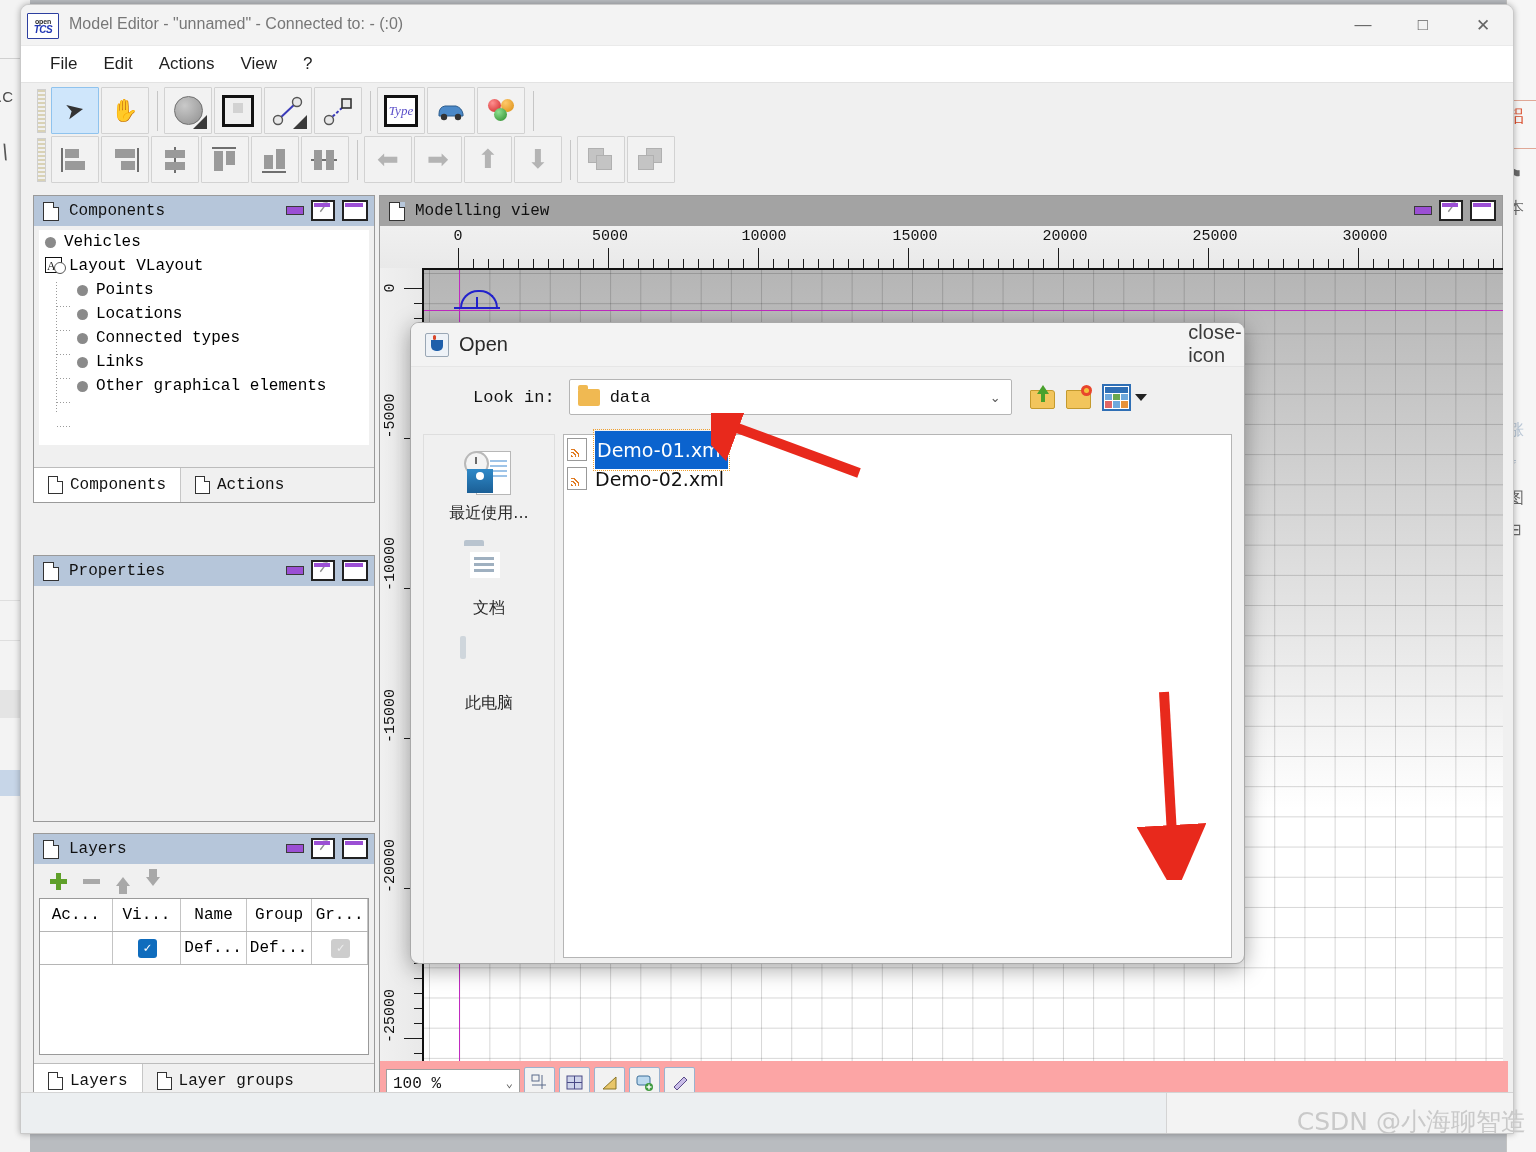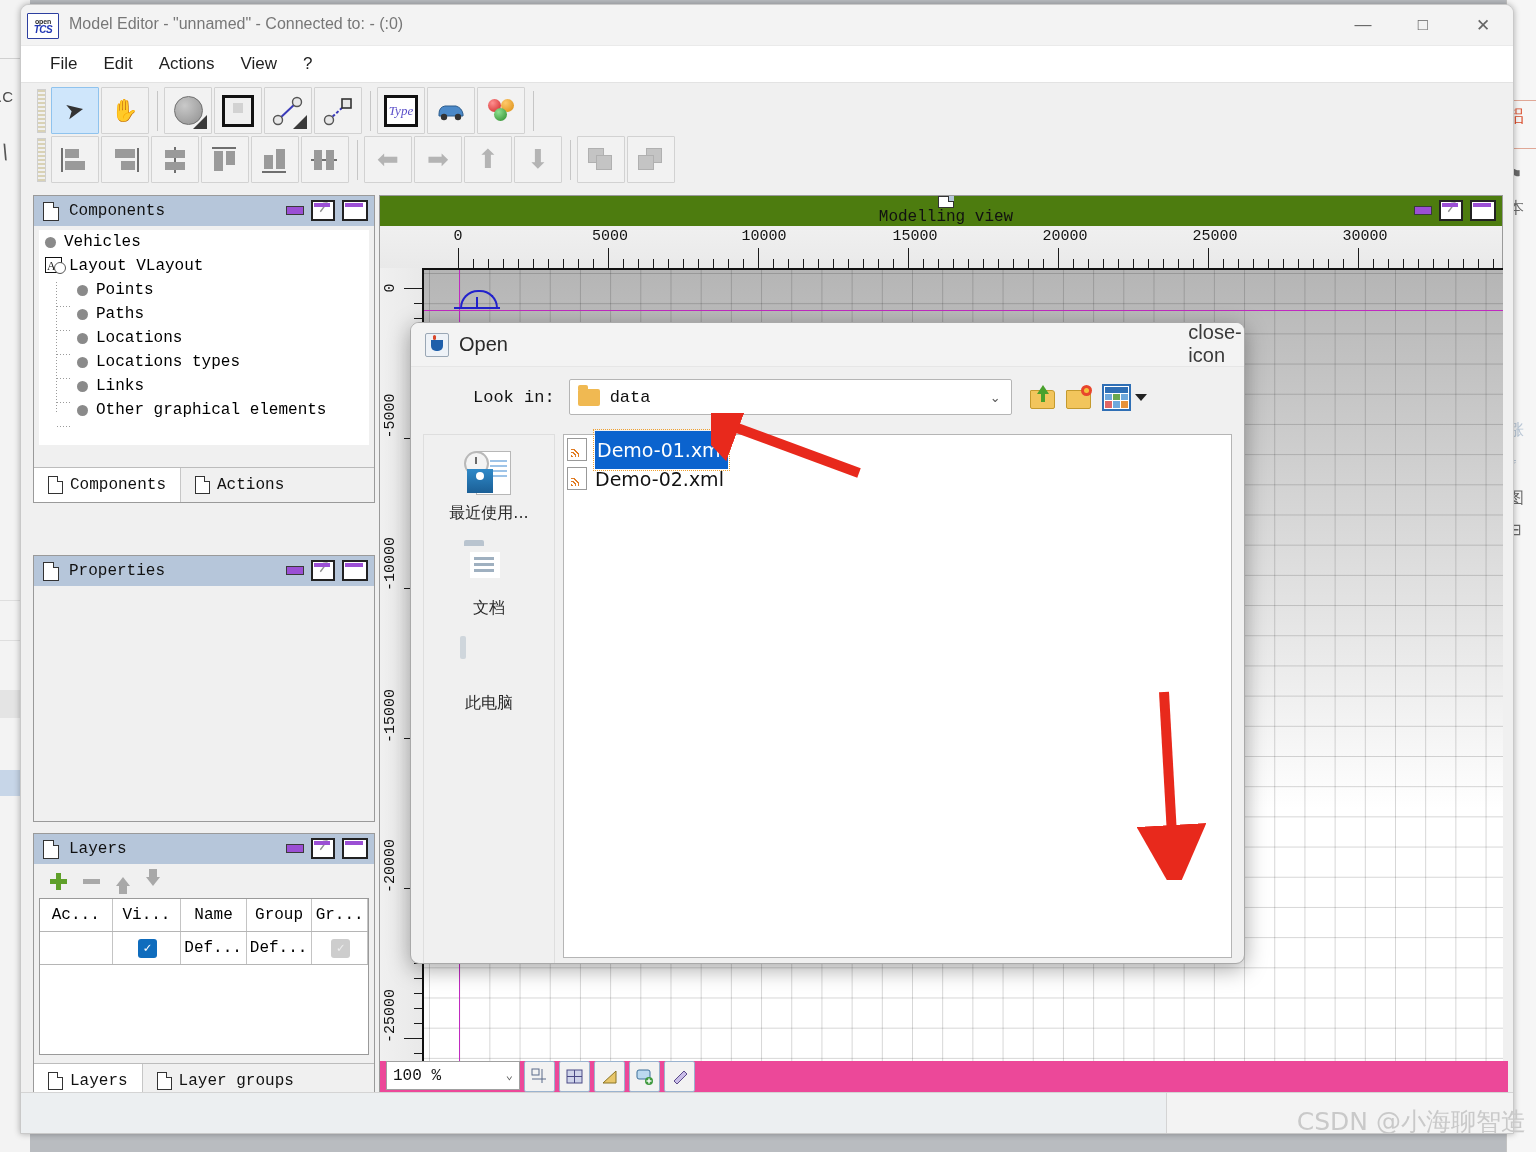--- a/index.html
+++ b/index.html
@@ -122,21 +122,21 @@
              border-right:1px solid #c4c4c4;border-bottom:1px solid #b5b5b5;color:#000;padding-left:3px;}
   .radio-on{width:17px;height:17px;border-radius:50%;background:#0f6cbd;margin:0 auto;position:relative;}
   .radio-on:after{content:"";position:absolute;left:5px;top:5px;width:7px;height:7px;border-radius:50%;background:#fff;}
   .chk-on{width:19px;height:19px;border-radius:3px;background:#0f6cbd;margin:0 auto;color:#fff;font-size:13px;
           display:flex;align-items:center;justify-content:center;}
   .chk-off{width:19px;height:19px;border-radius:3px;background:#cdcdcd;margin:0 auto;color:#eee;font-size:13px;
           display:flex;align-items:center;justify-content:center;}
 
   
   #modelling-view{position:absolute;left:358px;top:7px;width:1122px;height:902px;border:1px solid #9a9a9a;background:#f0f0f0;}
-  #modelling-view .phead{background:#4d7c0f;flex-direction:column;}
+  #modelling-view .phead{background:#a3a3a3;}
   .hruler{position:absolute;left:0;top:30px;width:1122px;height:42px;
      background:linear-gradient(to bottom,#f0f0f0,#e9e9e9);overflow:hidden;}
   .hruler .lbl{position:absolute;top:2px;font-size:15px;color:#111;font-family:"Liberation Mono",monospace;transform:translateX(-50%);}
   .hruler .tick{position:absolute;bottom:0;width:1px;background:#1b1b1b;}
   .vruler{position:absolute;left:0;top:72px;width:42px;height:830px;
      background:linear-gradient(to right,#f0f0f0,#e9e9e9);overflow:hidden;}
   .vruler .lbl{position:absolute;left:2px;font-size:15px;color:#111;font-family:"Liberation Mono",monospace;
      writing-mode:vertical-rl;transform:rotate(180deg) translateY(50%);transform-origin:center;}
   .vruler .tick{position:absolute;right:0;height:1px;background:#1b1b1b;}
   .canvas{position:absolute;left:42px;top:72px;width:1079px;height:793px;overflow:hidden;
@@ -150,21 +150,21 @@
     border-top:2px solid #111;border-left:2px solid #111;
   }
   .canvas .vmagenta{position:absolute;top:0;width:1px;height:793px;background:#c02ac0;}
   .canvas .hmagenta{position:absolute;left:0;height:1px;width:1079px;background:#c02ac0;}
   .origin-pt{position:absolute;left:30px;top:18px;width:48px;height:26px;}
   .origin-pt .semi{position:absolute;left:6px;top:2px;width:34px;height:17px;border:2px solid #2222cc;
      border-bottom:none;border-radius:18px 18px 0 0;}
   .origin-pt .base{position:absolute;left:0;top:19px;width:46px;height:2px;background:#2222cc;}
   .origin-pt .stem{position:absolute;left:22px;top:9px;width:2px;height:11px;background:#2222cc;}
 
-  .statusrow{position:absolute;left:0;bottom:0;width:1122px;height:37px;background:#ec4899;display:flex;align-items:flex-start;padding-left:6px;gap:4px;}
+  .statusrow{position:absolute;left:0;bottom:0;width:1122px;height:37px;background:#fca5a5;display:flex;align-items:flex-end;padding-left:6px;gap:4px;}
   .zoomsel{width:120px;height:27px;border:1px solid #a0a0a0;background:#fff;display:flex;align-items:center;
     justify-content:space-between;padding:0 6px;font-size:16px;font-family:"Liberation Mono",monospace;color:#111;}
   .sbtn{width:29px;height:29px;border:1px solid #9ab3cf;background:#f2f2f2;display:flex;align-items:center;justify-content:center;border-radius:2px;}
 
   
   #open-dialog{position:absolute;left:389px;top:317px;width:833px;height:640px;
     background:#f0f0f0;border:1px solid #a9a9a9;border-radius:9px;
     box-shadow:0 5px 22px rgba(0,0,0,.35);overflow:hidden;}
   .dlg-title{height:43px;background:#f3f3f3;position:relative;border-bottom:1px solid #e6e6e6;}
   .javaicon{position:absolute;left:14px;top:10px;width:22px;height:22px;border:1px solid #9aa7b5;background:#eef2f7;border-radius:2px;
@@ -471,29 +471,25 @@
                 <span class="c"></span>
               </span>
             <span>Layout VLayout</span>
           </div>
           <div class="tnode lvl1">
             <span class="bullet"></span>
             <span>Points</span>
           </div>
           <div class="tnode lvl1">
             <span class="bullet"></span>
-            <span>Paths</span>
+            <span>Locations</span>
           </div>
           <div class="tnode lvl1">
             <span class="bullet"></span>
-            <span>Locations</span>
-          </div>
-          <div class="tnode lvl1">
-            <span class="bullet"></span>
-            <span>Locations types</span>
+            <span>Connected types</span>
           </div>
           <div class="tnode lvl1">
             <span class="bullet"></span>
             <span>Links</span>
           </div>
           <div class="tnode lvl1">
             <span class="bullet"></span>
             <span>Other graphical elements</span>
           </div>
         </div>

